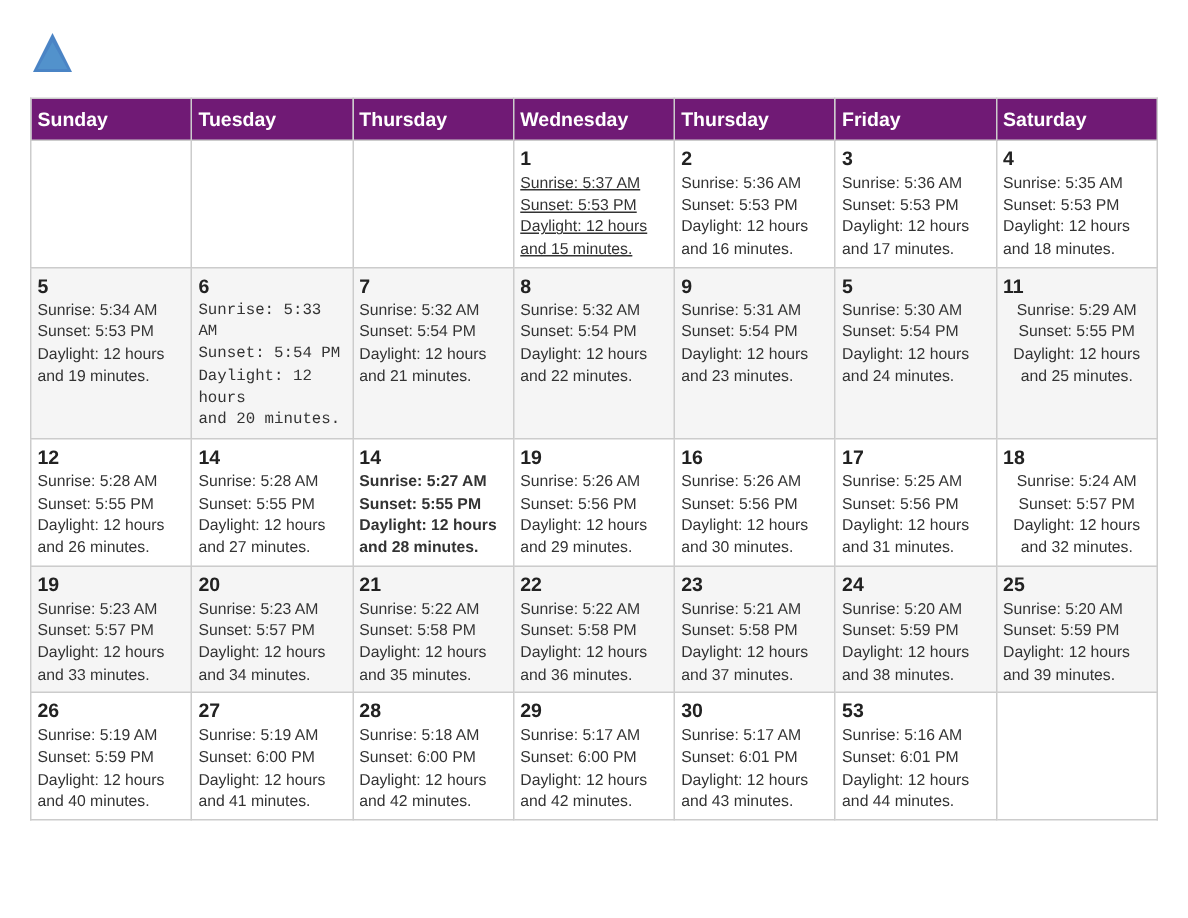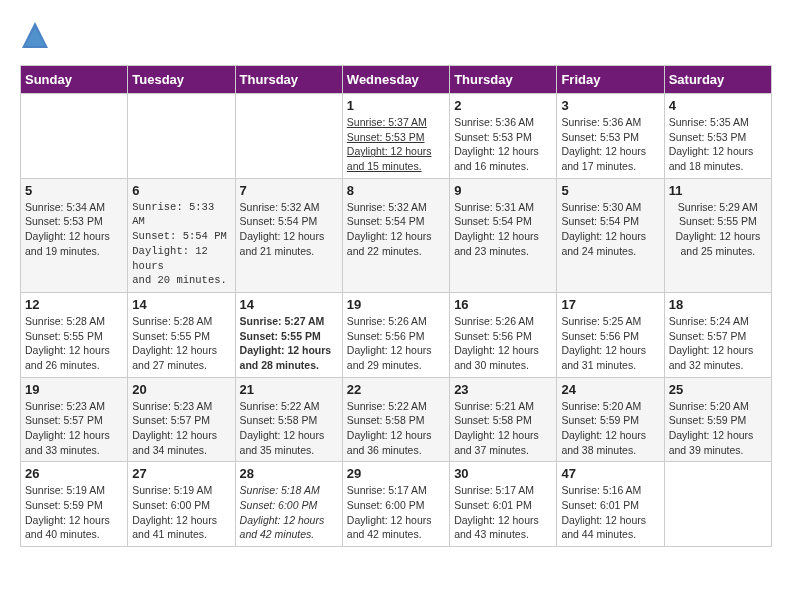--- a/index.html
+++ b/index.html
@@ -252,21 +252,21 @@
           </td>
           <td>
             <span class="day-num">17</span>
             <div class="day-info" style="white-space: pre-line;">Sunrise: 5:25 AM
 Sunset: 5:56 PM
 Daylight: 12 hours
 and 31 minutes.</div>
           </td>
           <td>
             <span class="day-num">18</span>
-            <div class="day-info" style="white-space: pre-line;">Sunrise: 5:24 AM
+            <div class="day-info" style="white-space: pre-line; text-align: center;">Sunrise: 5:24 AM
 Sunset: 5:57 PM
 Daylight: 12 hours
 and 32 minutes.</div>
           </td>
         </tr>
         <tr>
           <td>
             <span class="day-num">19</span>
             <div class="day-info" style="white-space: pre-line;">Sunrise: 5:23 AM
 Sunset: 5:57 PM
@@ -326,41 +326,41 @@
           </td>
           <td>
             <span class="day-num">27</span>
             <div class="day-info" style="white-space: pre-line;">Sunrise: 5:19 AM
 Sunset: 6:00 PM
 Daylight: 12 hours
 and 41 minutes.</div>
           </td>
           <td>
             <span class="day-num">28</span>
-            <div class="day-info" style="white-space: pre-line; font-style: italic;">Sunrise: 5:18 AM
+            <div class="day-info" style="white-space: pre-line;">Sunrise: 5:18 AM
 Sunset: 6:00 PM
 Daylight: 12 hours
 and 42 minutes.</div>
           </td>
           <td>
             <span class="day-num">29</span>
             <div class="day-info" style="white-space: pre-line;">Sunrise: 5:17 AM
 Sunset: 6:00 PM
 Daylight: 12 hours
 and 42 minutes.</div>
           </td>
           <td>
             <span class="day-num">30</span>
             <div class="day-info" style="white-space: pre-line;">Sunrise: 5:17 AM
 Sunset: 6:01 PM
 Daylight: 12 hours
 and 43 minutes.</div>
           </td>
           <td>
-            <span class="day-num">47</span>
+            <span class="day-num">53</span>
             <div class="day-info" style="white-space: pre-line;">Sunrise: 5:16 AM
 Sunset: 6:01 PM
 Daylight: 12 hours
 and 44 minutes.</div>
           </td>
           <td class="empty"></td>
         </tr>
       </tbody>
   </table>
 </div>

